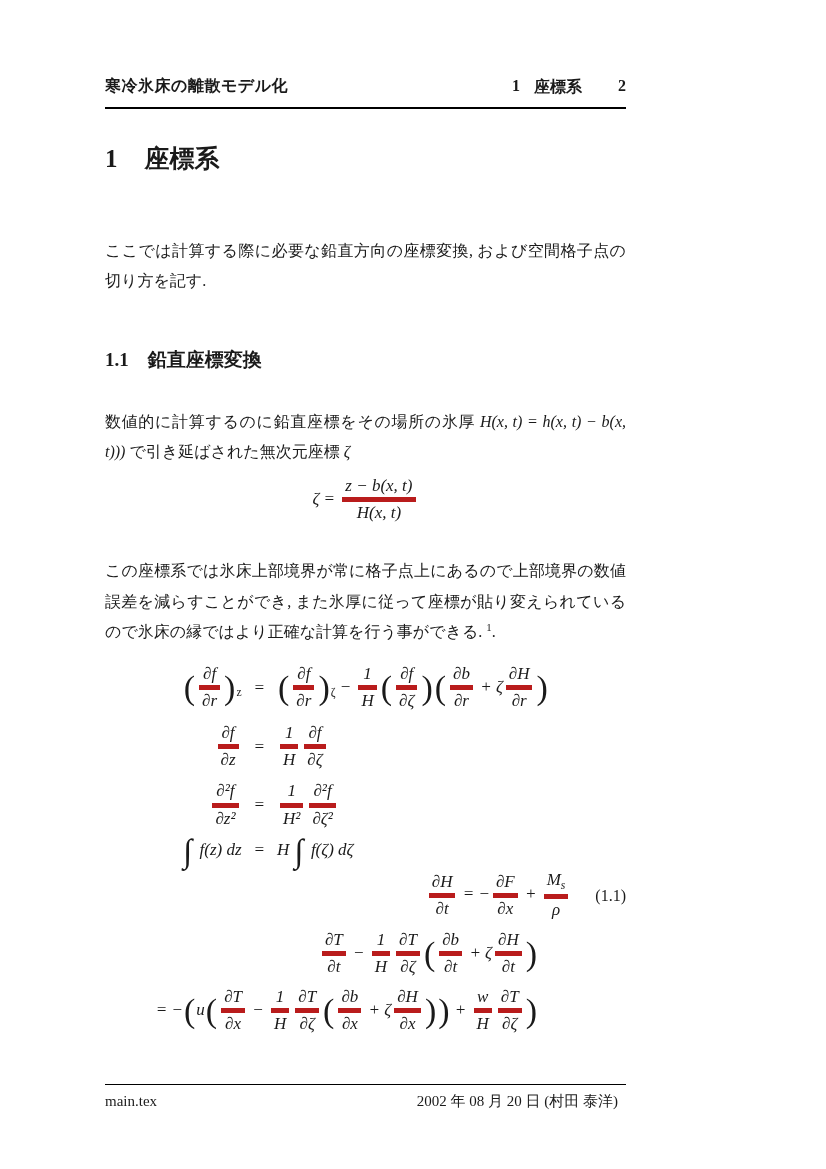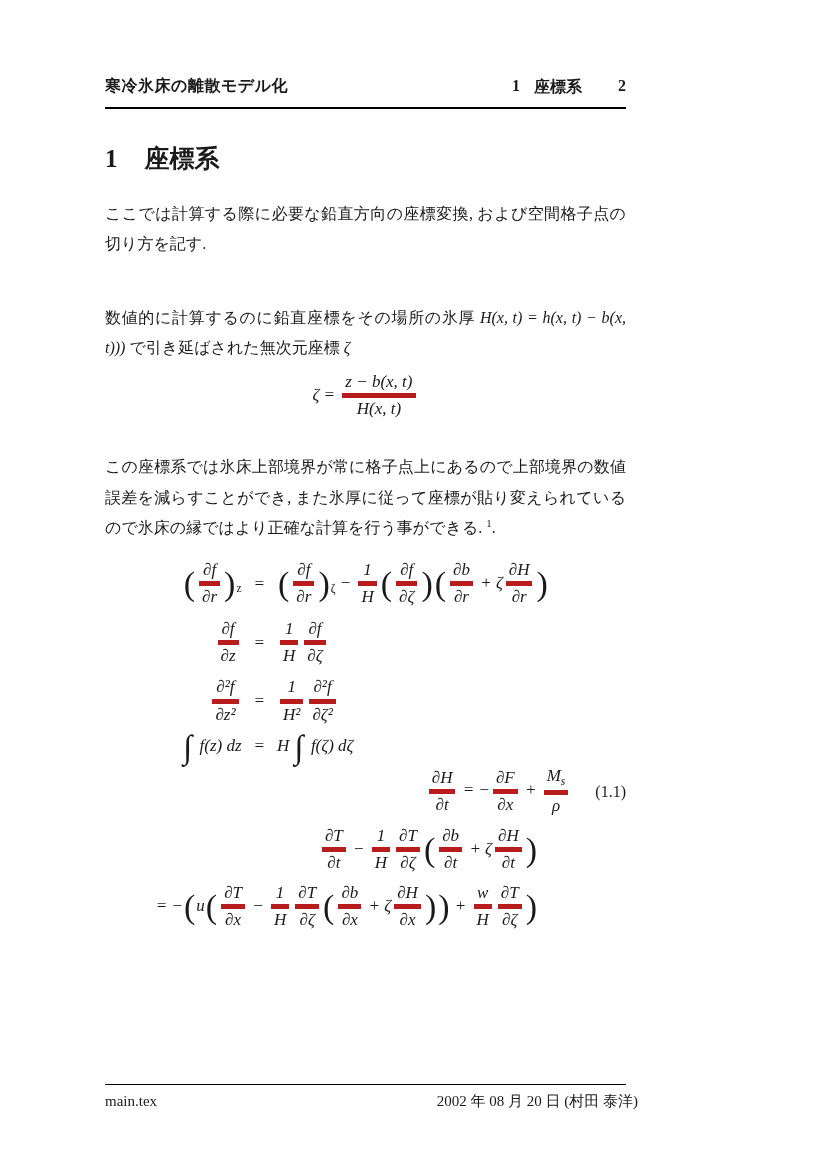--- a/index.html
+++ b/index.html
@@ -32,22 +32,22 @@
   .sec-heading .num { font-family:"Liberation Serif","DejaVu Serif",serif; }
   .subsec-heading {
     margin-top:50px; font-size:19px; font-weight:bold;
     display:flex; gap:19px; align-items:baseline;
     font-family:"Liberation Sans","DejaVu Sans",sans-serif;
   }
   .subsec-heading .num { font-family:"Liberation Serif","DejaVu Serif",serif; }
 
   
   .para { line-height:1.9; text-align:justify; }
-  .p-intro { margin-top:24px; }
-  .p-transform { margin-top:43px; }
+  .p-intro { margin-top:61px; }
+  .p-transform { margin-top:34px; }
   .p-benefit { margin-top:33px; }
   .p-deriv { margin-top:27px; }
   .p-govern { margin-top:29px; }
   .mi { font-style:italic; font-family:"Liberation Serif","DejaVu Serif","DejaVu Sans",serif; }
   .msup { font-size:68%; }
 
   
   .math { font-family:"Liberation Serif","DejaVu Serif","DejaVu Sans",serif; white-space:nowrap; }
   .math .mt, .math .frac, .math .mi { font-style:italic; }
   .frac { display:inline-block; vertical-align:middle; text-align:center; margin:0 3px; line-height:1.2; }
@@ -71,21 +71,21 @@
   .eq-rhs { justify-self:start; text-align:left; }
 
   .gov { margin-top:10px; display:flex; flex-direction:column; align-items:flex-end; row-gap:9px; font-size:17px; }
   .gov-line1 { display:flex; align-items:center; gap:24px; }
   .gov-tag { font-style:normal; font-size:16px; }
   .gov-line2, .gov-line3 { margin-right:88px; }
 
   
   .footer-rule { position:absolute; left:105px; right:116px; top:1084px; border-top:1px solid #000; }
   .footer {
-    position:absolute; left:105px; right:104px; top:1092px;
+    position:absolute; left:105px; right:124px; top:1092px;
     display:flex; justify-content:space-between; align-items:baseline;
     font-size:15px;
   }
 </style>
 </head>
 <body>
 
 <div class="page">
 
   <div class="header">
@@ -99,20 +99,24 @@
     </span>
   </div>
 
   <div class="sec-heading">
     <span class="num">1</span>
     <span>座標系</span>
   </div>
 
   <p class="para p-intro"><span class="mt">ここでは計算する際に必要な鉛直方向の座標変換, および空間格子点の切り方を記す.</span></p>
 
+  <div class="subsec-heading">
+    <span class="num">1.1</span>
+    <span>鉛直座標変換</span>
+  </div>
 
   <p class="para p-transform"><span class="mt">数値的に計算するのに鉛直座標をその場所の氷厚 </span><span class="mi">H(x, t) = h(x, t) − b(x, t)))</span><span class="mt"> で引き延ばされた無次元座標 </span><span class="mi">ζ</span></p>
 
   <div class="display-eq">
     <span class="math"><span class="mt">ζ = </span><span class="frac"><span class="num">z − b(x, t)</span><span class="den">H(x, t)</span></span></span>
   </div>
 
 
   <p class="para p-benefit"><span class="mt">この座標系では氷床上部境界が常に格子点上にあるので上部境界の数値誤差を減らすことができ, また氷厚に従って座標が貼り変えられているので氷床の縁ではより正確な計算を行う事ができる. </span><sup class="msup">1</sup><span class="mt">.</span></p>
 

